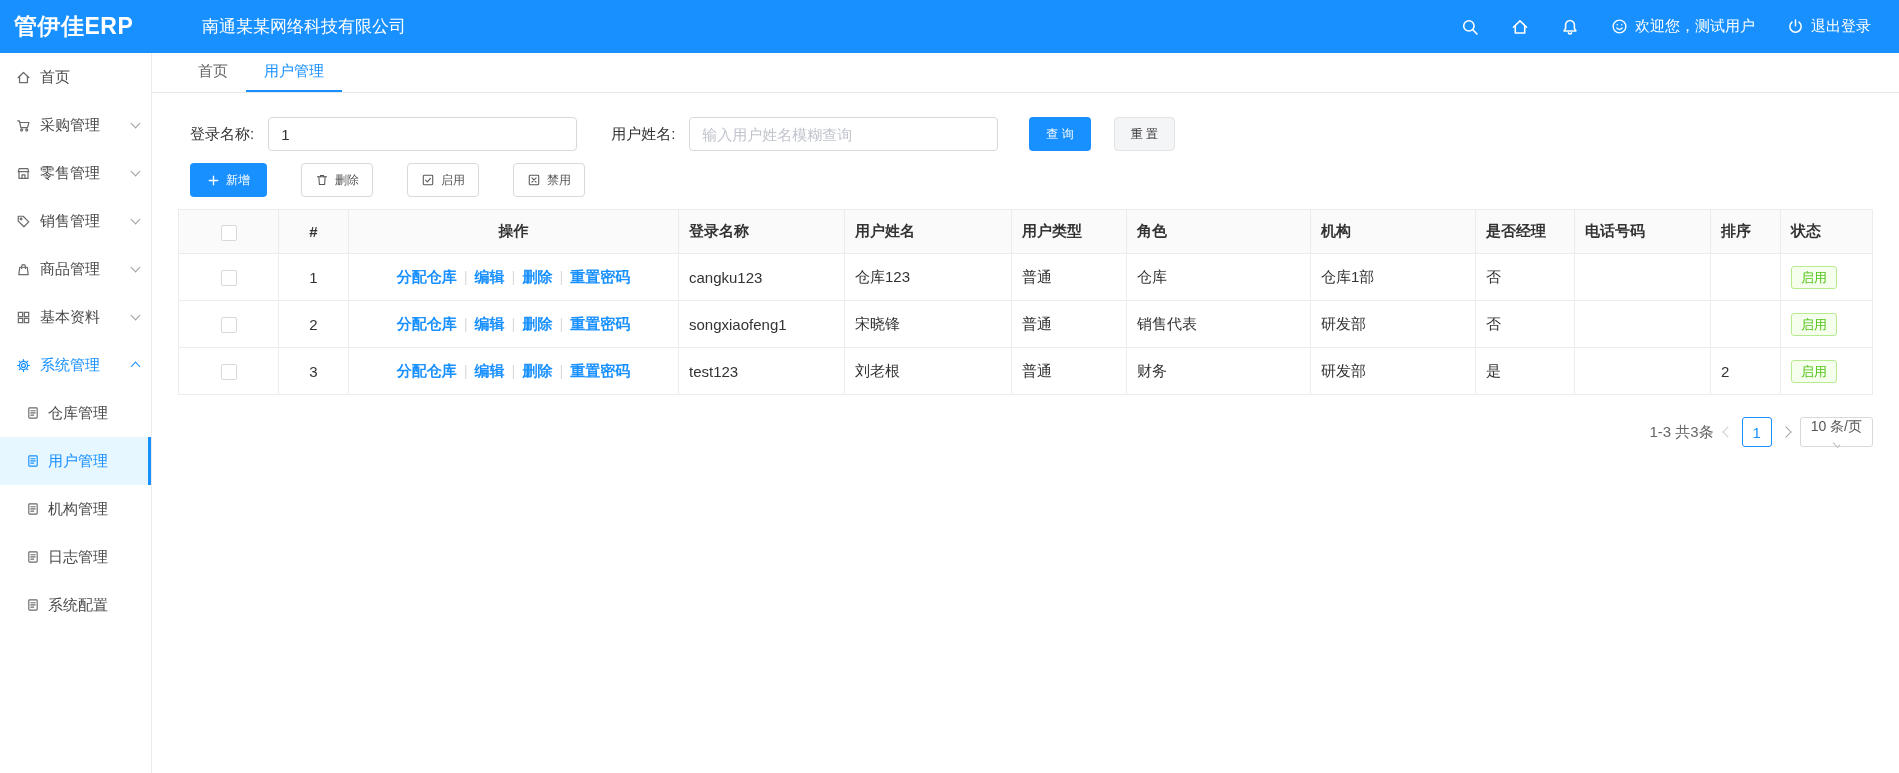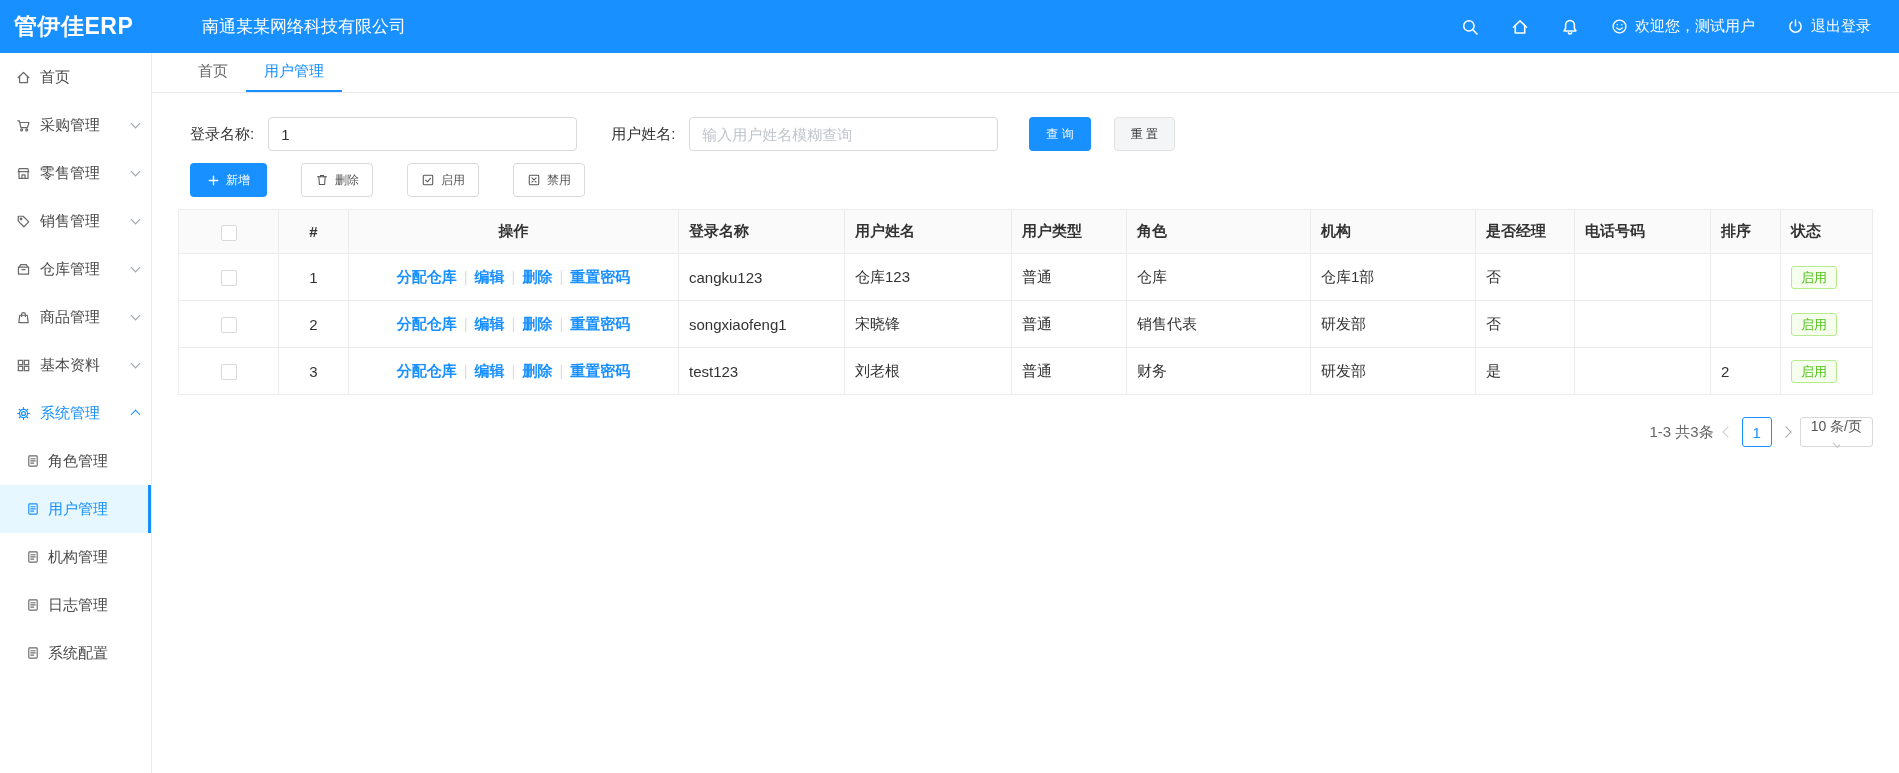--- a/index.html
+++ b/index.html
@@ -241,33 +241,20 @@
             <path d="M2.4 2.4 H7.6 L13.6 8.4 L8.4 13.6 L2.4 7.6 Z"></path>
             <circle cx="5.4" cy="5.4" r="0.9"></circle>
           </svg>
       </span>
       <span>销售管理</span>
       <span class="chev-wrap">
           <span class="chev"></span>
         </span>
     </div>
 
-    <div class="side-item">
-      <span class="icon">
-        <svg width="15" height="15" viewBox="0 0 16 16" fill="none" stroke="currentColor" stroke-width="1.3" stroke-linecap="round" stroke-linejoin="round">
-            <path d="M2.6 5.4 H13.4 V13 H2.6 Z"></path>
-            <path d="M3.6 5.4 L5 2.8 H11 L12.4 5.4"></path>
-            <path d="M6.4 8.2 H9.6"></path>
-          </svg>
-      </span>
-      <span>仓库管理</span>
-      <span class="chev-wrap">
-          <span class="chev"></span>
-        </span>
-    </div>
 
 
 
     <div class="side-item">
       <span class="icon">
         <svg width="15" height="15" viewBox="0 0 16 16" fill="none" stroke="currentColor" stroke-width="1.3" stroke-linejoin="round">
             <path d="M4 5.6 H12 L13 13.4 H3 Z"></path>
             <path d="M6 7.4 V4.8 A2 2 0 0 1 10 4.8 V7.4"></path>
           </svg>
       </span>
@@ -306,21 +293,21 @@
         </span>
     </div>
 
     <div class="sub-item">
       <span class="icon">
         <svg width="14" height="14" viewBox="0 0 16 16" fill="none" stroke="currentColor" stroke-width="1.3" stroke-linecap="round">
             <rect x="3.2" y="2.2" width="9.6" height="11.6" rx="1"></rect>
             <path d="M5.5 5.4 H10.5 M5.5 7.9 H10.5 M5.5 10.4 H8.8"></path>
           </svg>
       </span>
-      <span>角色管理</span>
+      <span>仓库管理</span>
     </div>
 
     <div class="sub-item selected">
       <span class="icon">
         <svg width="14" height="14" viewBox="0 0 16 16" fill="none" stroke="currentColor" stroke-width="1.3" stroke-linecap="round">
             <rect x="3.2" y="2.2" width="9.6" height="11.6" rx="1"></rect>
             <path d="M5.5 5.4 H10.5 M5.5 7.9 H10.5 M5.5 10.4 H8.8"></path>
           </svg>
       </span>
       <span>用户管理</span>

